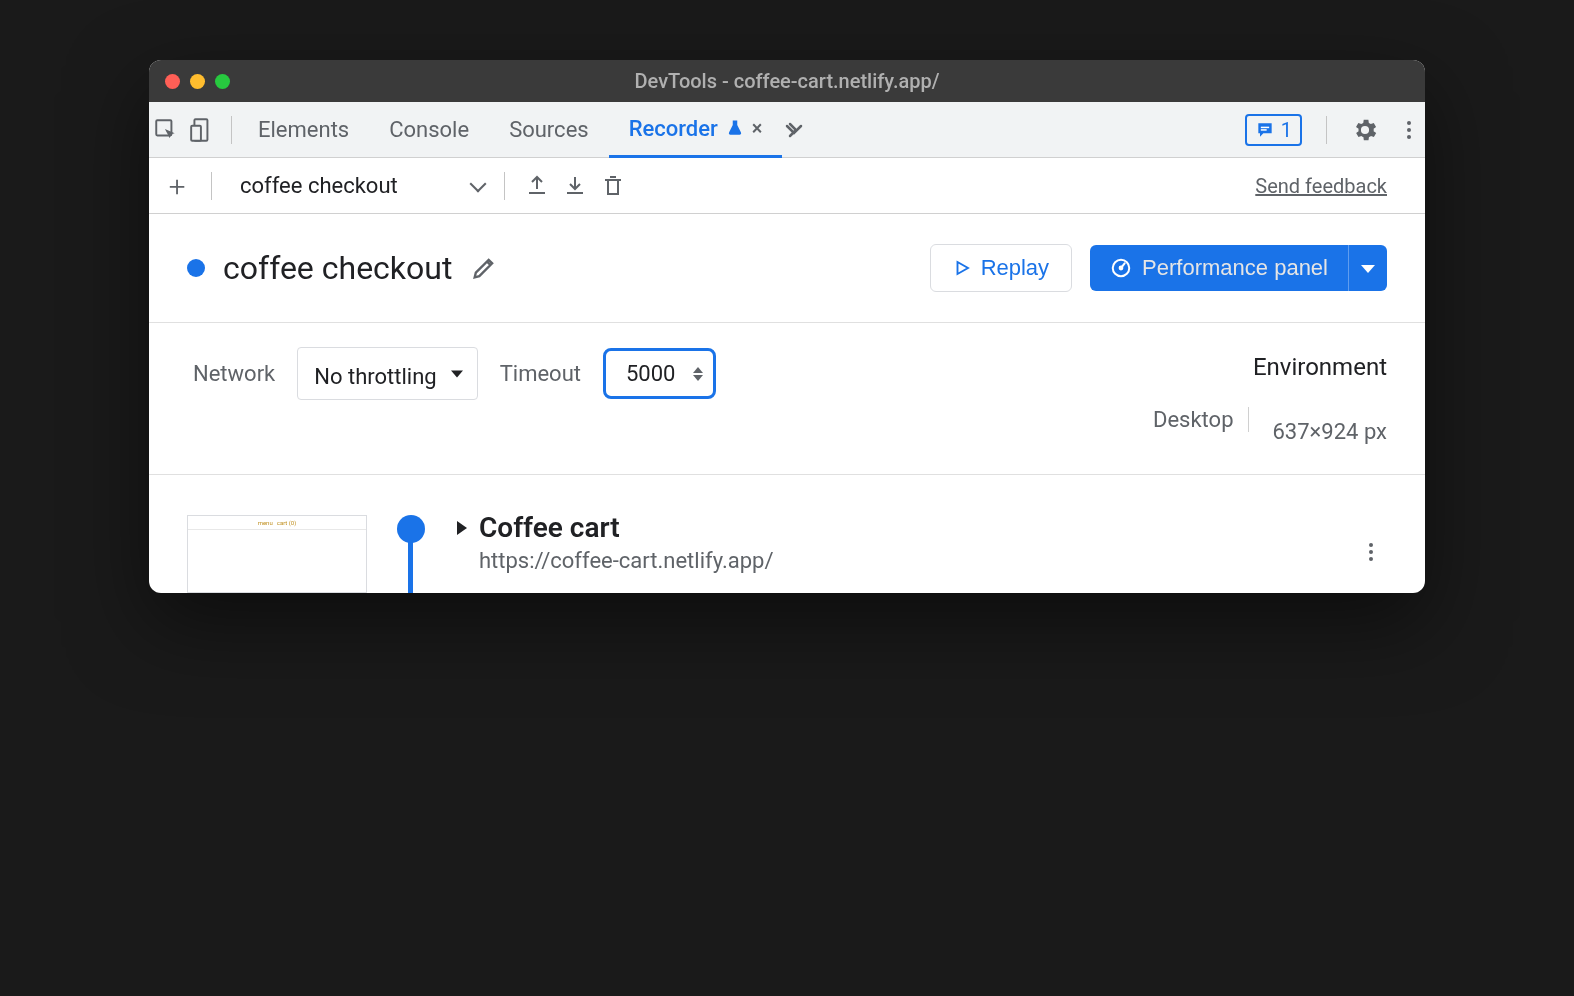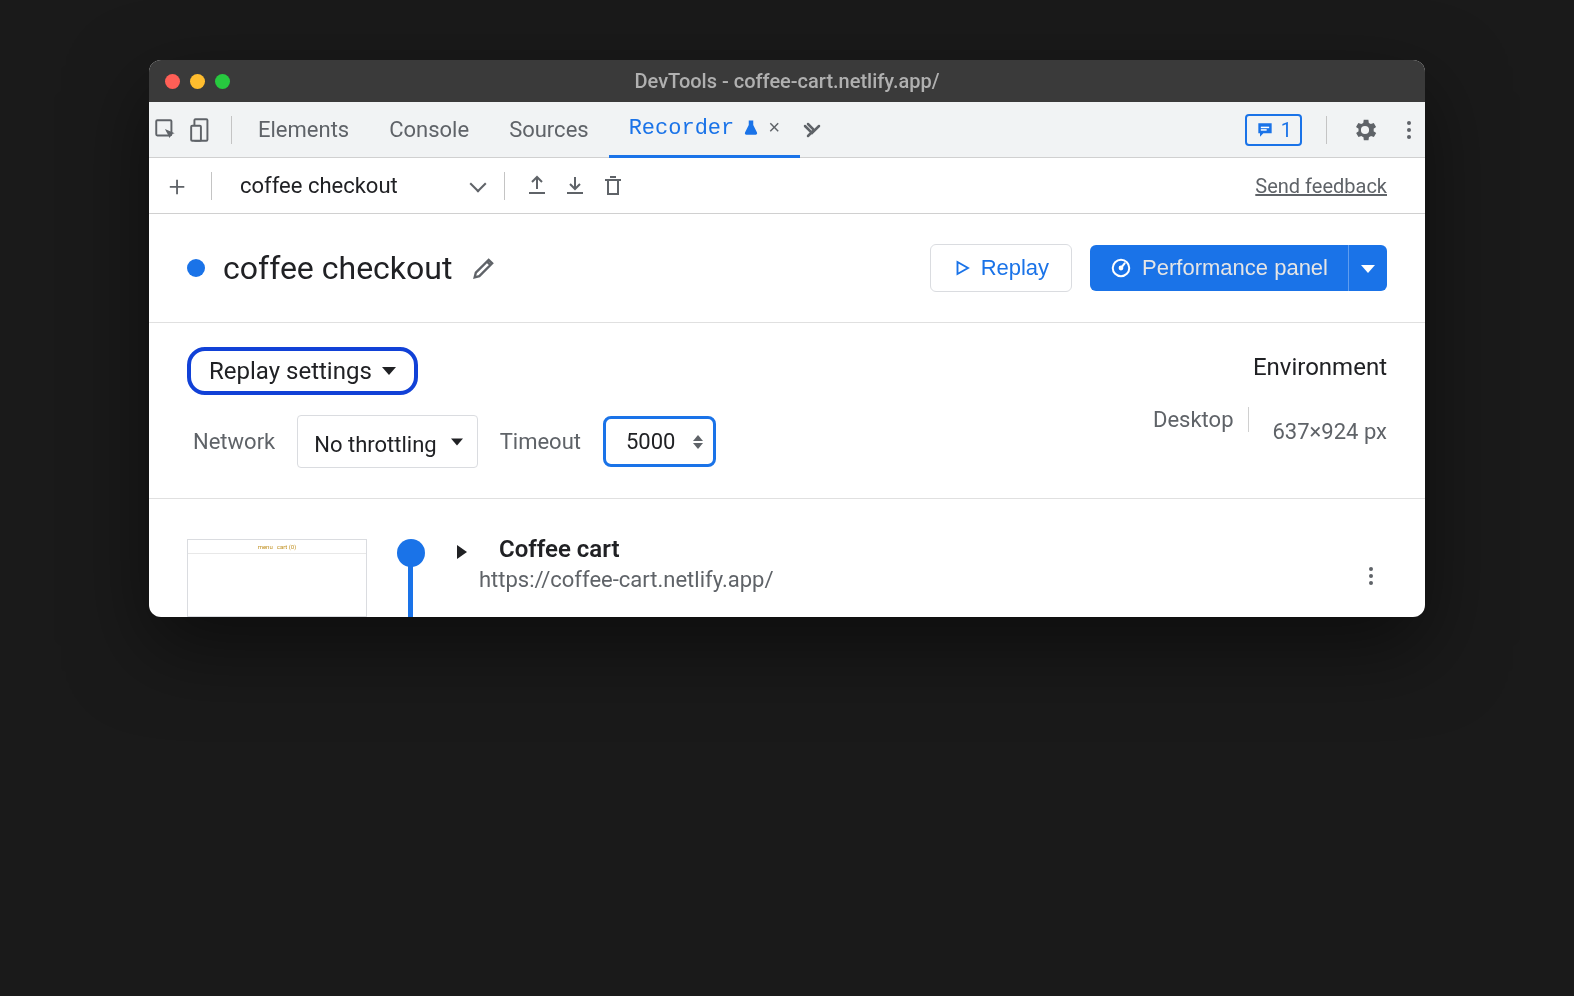--- a/index.html
+++ b/index.html
@@ -60,21 +60,20 @@
   height: 56px;
   display: flex;
   align-items: center;
   gap: 8px;
   cursor: pointer;
 }
 .tab.active {
   color: #1a73e8;
   border-bottom: 3px solid #1a73e8;
   font-weight: 500;
-  font-family: Liberation Mono, monospace;
 }
 .tabbar-spacer { flex: 1; }
 .tabbar-right { display: flex; align-items: center; gap: 18px; }
 .issue-badge {
   border: 2px solid #1a73e8;
   border-radius: 4px;
   padding: 2px 8px;
   display: flex;
   align-items: center;
   gap: 6px;
@@ -258,21 +257,21 @@
 }
 .step-body { flex: 1; display: flex; align-items: flex-start; gap: 12px; margin-top: -4px;}
 .expand-arrow {
   border-left: 10px solid #202124;
   border-top: 7px solid transparent;
   border-bottom: 7px solid transparent;
   margin-top: 10px;
   cursor: pointer;
 }
 .step-text { display: flex; flex-direction: column; gap: 4px; }
-.step-title { font-size: 24px; font-weight: 600; color: #202124; margin-left: 20px; }
+.step-title { font-size: 28px; font-weight: 600; color: #202124; }
 .step-url { font-size: 22px; color: #5f6368; }
 .step-more {
   margin-left: auto;
   color: #5f6368;
   cursor: pointer;
   padding: 4px;
   align-self: center;
 }
 .tri-down {
   display: inline-block;
@@ -393,24 +392,20 @@
         <span>Performance panel</span>
       </button>
       <button class="btn-perf-drop">
         <span class="tri-down" style="color:#fff;"></span>
       </button>
     </div>
   </div>
 
   <div class="settings-row">
     <div class="settings-left">
-      <div class="replay-settings-btn">
-        <span>Replay settings</span>
-        <span class="tri-down"></span>
-      </div>
       <div class="settings-controls">
         <span class="label">Network</span>
         <div class="select">
           <span>No throttling</span>
         </div>
         <span class="label">Timeout</span>
         <div class="timeout-input">
           <span>5000</span>
           <div class="stepper-arrows">
             <span class="arrow-up"></span>

